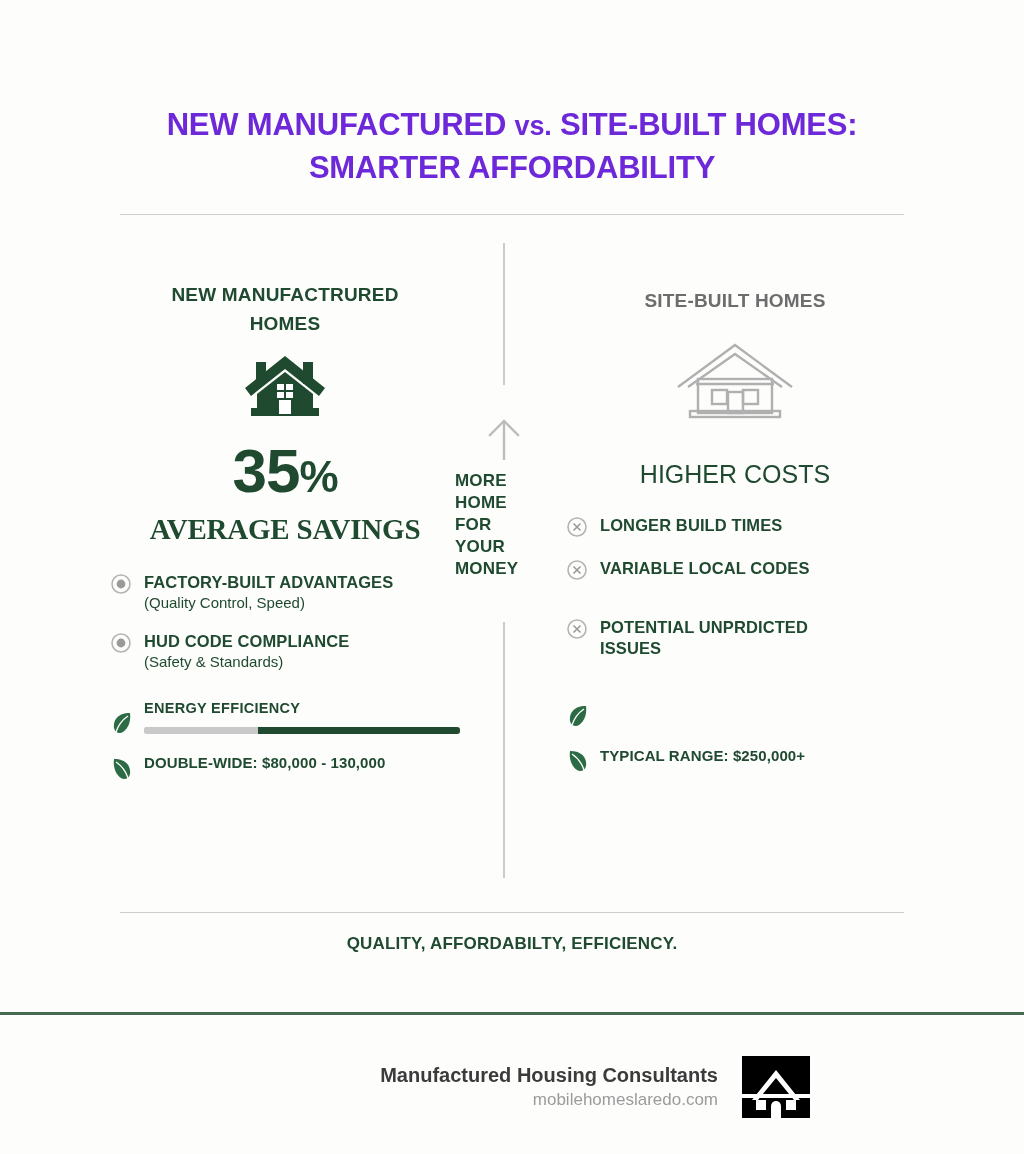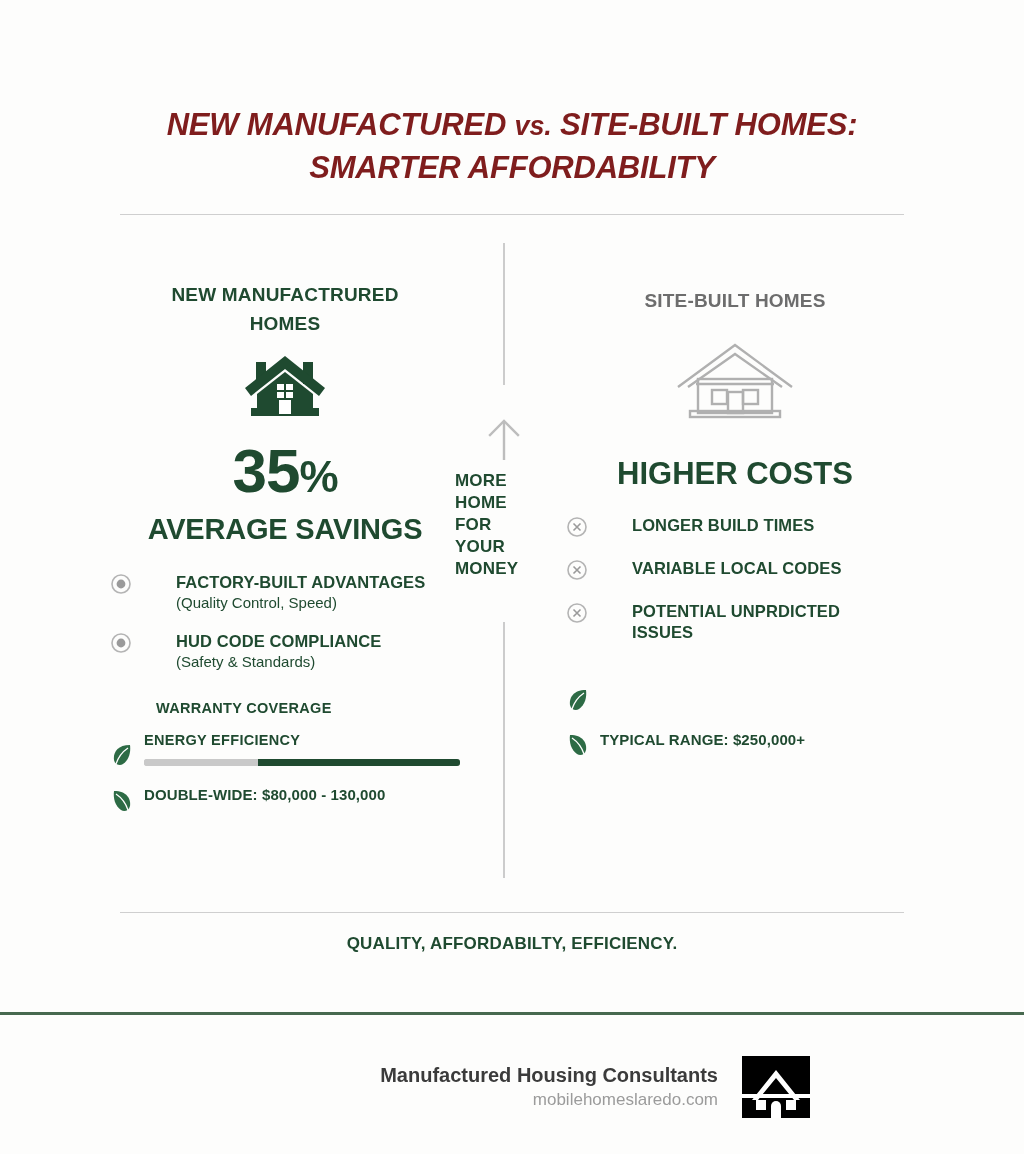--- a/index.html
+++ b/index.html
@@ -8,24 +8,23 @@
     font-family:"Liberation Sans", sans-serif;
     background:#ffffff;
     position:relative;
     overflow:hidden;
   }
   .canvas { position:relative; width:1024px; height:1154px; background:#fdfdfc; }
 
   
   .title-block { position:absolute; left:0; top:104px; width:1024px; text-align:center; }
   .title-line {
-    font-size:31px; font-weight:bold; color:#7f1d1d;
+    font-size:31px; font-weight:bold; color:#6d28d9;
     letter-spacing:-0.2px; line-height:41px;
     font-family:"Liberation Sans", sans-serif;
-    font-style:italic;
   }
   .title-line .vs { font-size:27px; text-transform:none; }
 
   .rule-top {
     position:absolute; left:120px; top:214px; width:784px; height:1px;
     background:#cfcfcf;
   }
   .rule-bottom {
     position:absolute; left:120px; top:912px; width:784px; height:1px;
     background:#cfcfcf;
@@ -46,30 +45,30 @@
 
   .icon-wrap { display:flex; justify-content:center; }
 
   .pct {
     text-align:center; font-size:62px; font-weight:bold; color:#1f4a30;
     line-height:62px; letter-spacing:-1px;
   }
   .pct .sign { font-size:44px; }
   .savings {
     text-align:center; font-size:29px; font-weight:bold; color:#1f4a30;
-    line-height:34px; letter-spacing:-0.2px;
+    line-height:34px; letter-spacing:-0.2px;font-family:Liberation Serif, serif;
   }
   .higher-costs {
-    text-align:center; font-size:31px; font-weight:bold; color:#1f4a30;
+    text-align:center; font-size:25px; font-weight:normal; color:#1f4a30;
     line-height:30px;
   }
 
   
   .bullets { margin-top:20px; }
-  .bullet { display:flex; align-items:flex-start; margin-bottom:18px;gap:32px; }
+  .bullet { display:flex; align-items:flex-start; margin-bottom:18px; }
   .bullet .bic { flex:0 0 auto; width:22px; height:22px; margin-right:12px; margin-top:1px; }
   .bullet .btxt { color:#1f4a30; }
   .btxt .b-main { font-size:16.5px; font-weight:bold; line-height:21px; letter-spacing:0.1px; }
   .btxt .b-sub  { font-size:15px; font-weight:normal; line-height:20px; }
 
   
   .meter-block { position:relative; }
   .meter-cap {
     font-size:14.5px; font-weight:bold; color:#1f4a30; letter-spacing:0.3px;
     line-height:20px;
@@ -181,21 +180,20 @@
           </svg>
         </span>
         <span class="btxt">
           <div class="b-main">HUD CODE COMPLIANCE</div>
           <div class="b-sub">(Safety &amp; Standards)</div>
         </span>
       </div>
     </div>
 
     <div class="meter-block" style="margin-top:26px;">
-      <div class="meter-cap" style="margin-left:46px;">WARRANTY COVERAGE</div>
       <div class="leafrow" style="margin-top:12px; align-items:flex-start;">
         <span class="leaf" style="margin-top:12px;">
           <svg viewBox="0 0 24 26" width="24" height="26">
             <path d="M20 3 C7 3 3 11 4 18 C5 23 10 24 13 22 C19 18 21 10 20 3 Z" fill="#2d6b45"></path>
             <path d="M18 6 C12 10 8 16 6 22" stroke="#ffffff" stroke-width="1.3" fill="none"></path>
           </svg>
         </span>
         <span style="flex:1 1 auto;">
           <div class="meter-cap">ENERGY EFFICIENCY</div>
           <div class="bar" style="margin-top:9px;">
@@ -245,21 +243,21 @@
         <span class="bic">
           <svg viewBox="0 0 22 22" width="22" height="22">
             <circle cx="11" cy="11" r="9" fill="none" stroke="#b4b4b4" stroke-width="1.6"></circle>
             <path d="M7.5 7.5 L14.5 14.5 M14.5 7.5 L7.5 14.5" stroke="#9a9a9a" stroke-width="1.6"></path>
           </svg>
         </span>
         <span class="btxt">
           <div class="b-main">LONGER BUILD TIMES</div>
         </span>
       </div>
-      <div class="bullet" style="margin-bottom:20px;">
+      <div class="bullet" style="margin-bottom:36px;">
         <span class="bic">
           <svg viewBox="0 0 22 22" width="22" height="22">
             <circle cx="11" cy="11" r="9" fill="none" stroke="#b4b4b4" stroke-width="1.6"></circle>
             <path d="M7.5 7.5 L14.5 14.5 M14.5 7.5 L7.5 14.5" stroke="#9a9a9a" stroke-width="1.6"></path>
           </svg>
         </span>
         <span class="btxt">
           <div class="b-main">VARIABLE LOCAL CODES</div>
         </span>
       </div>

